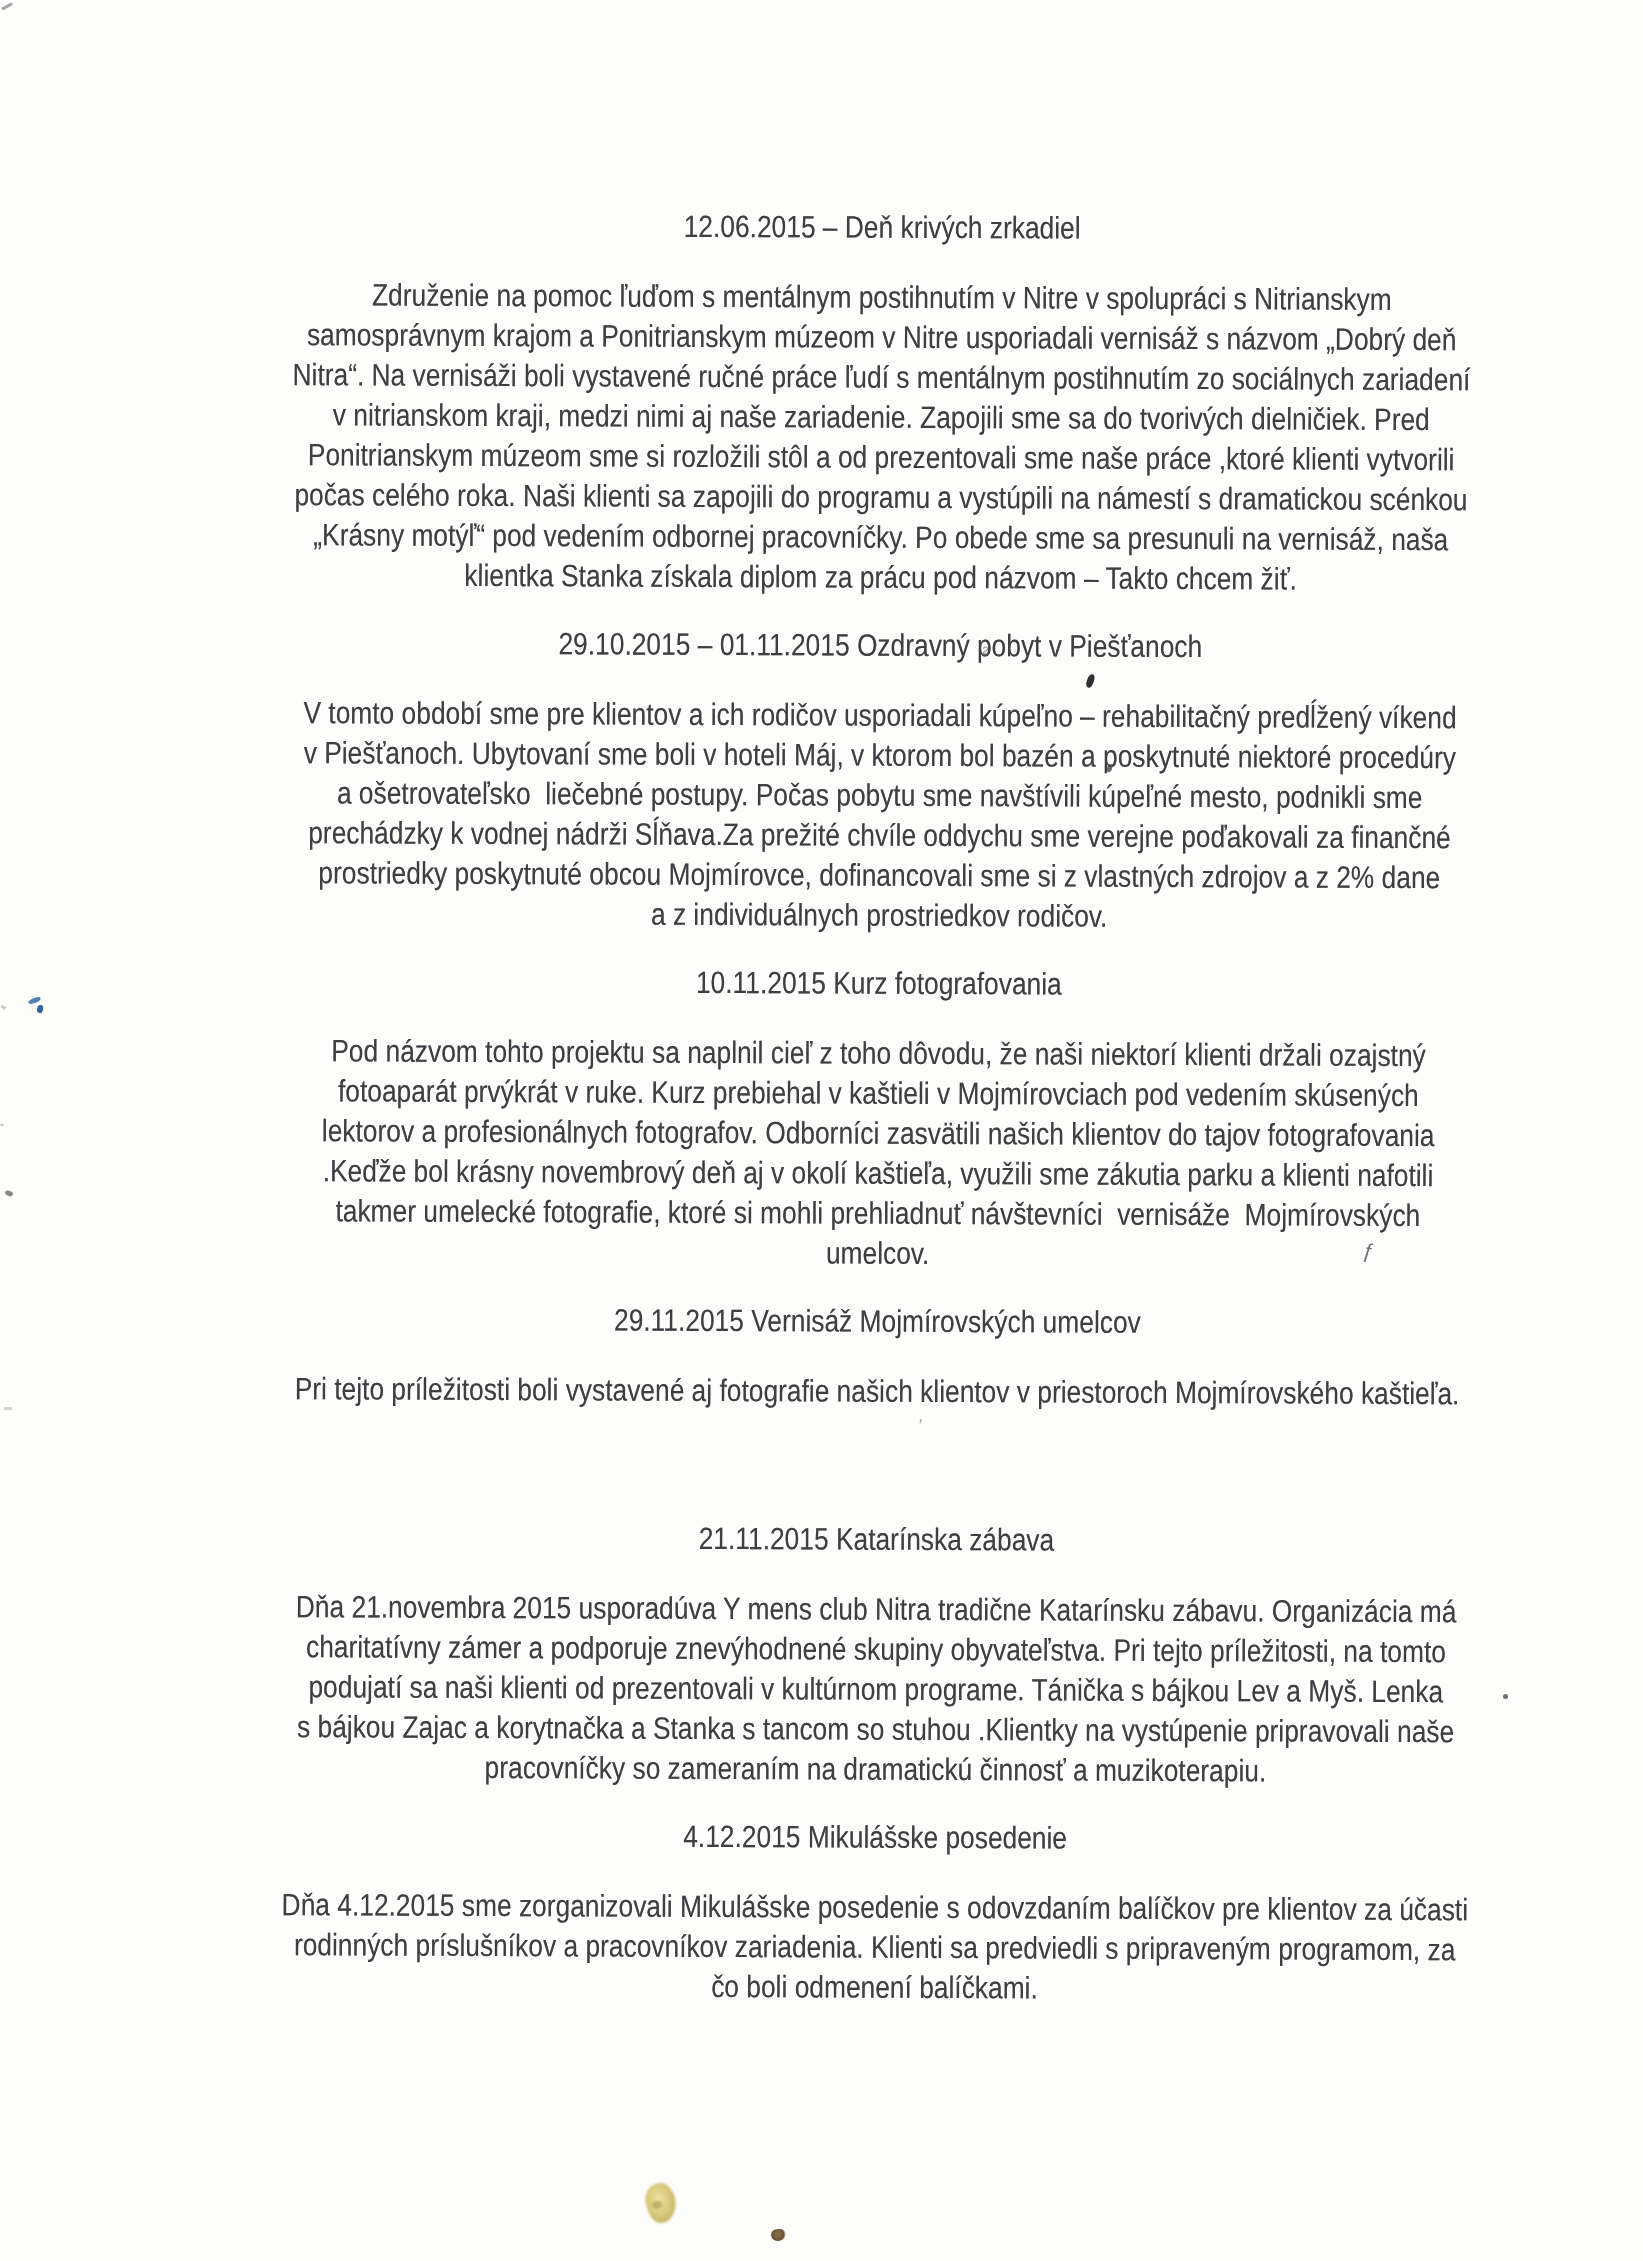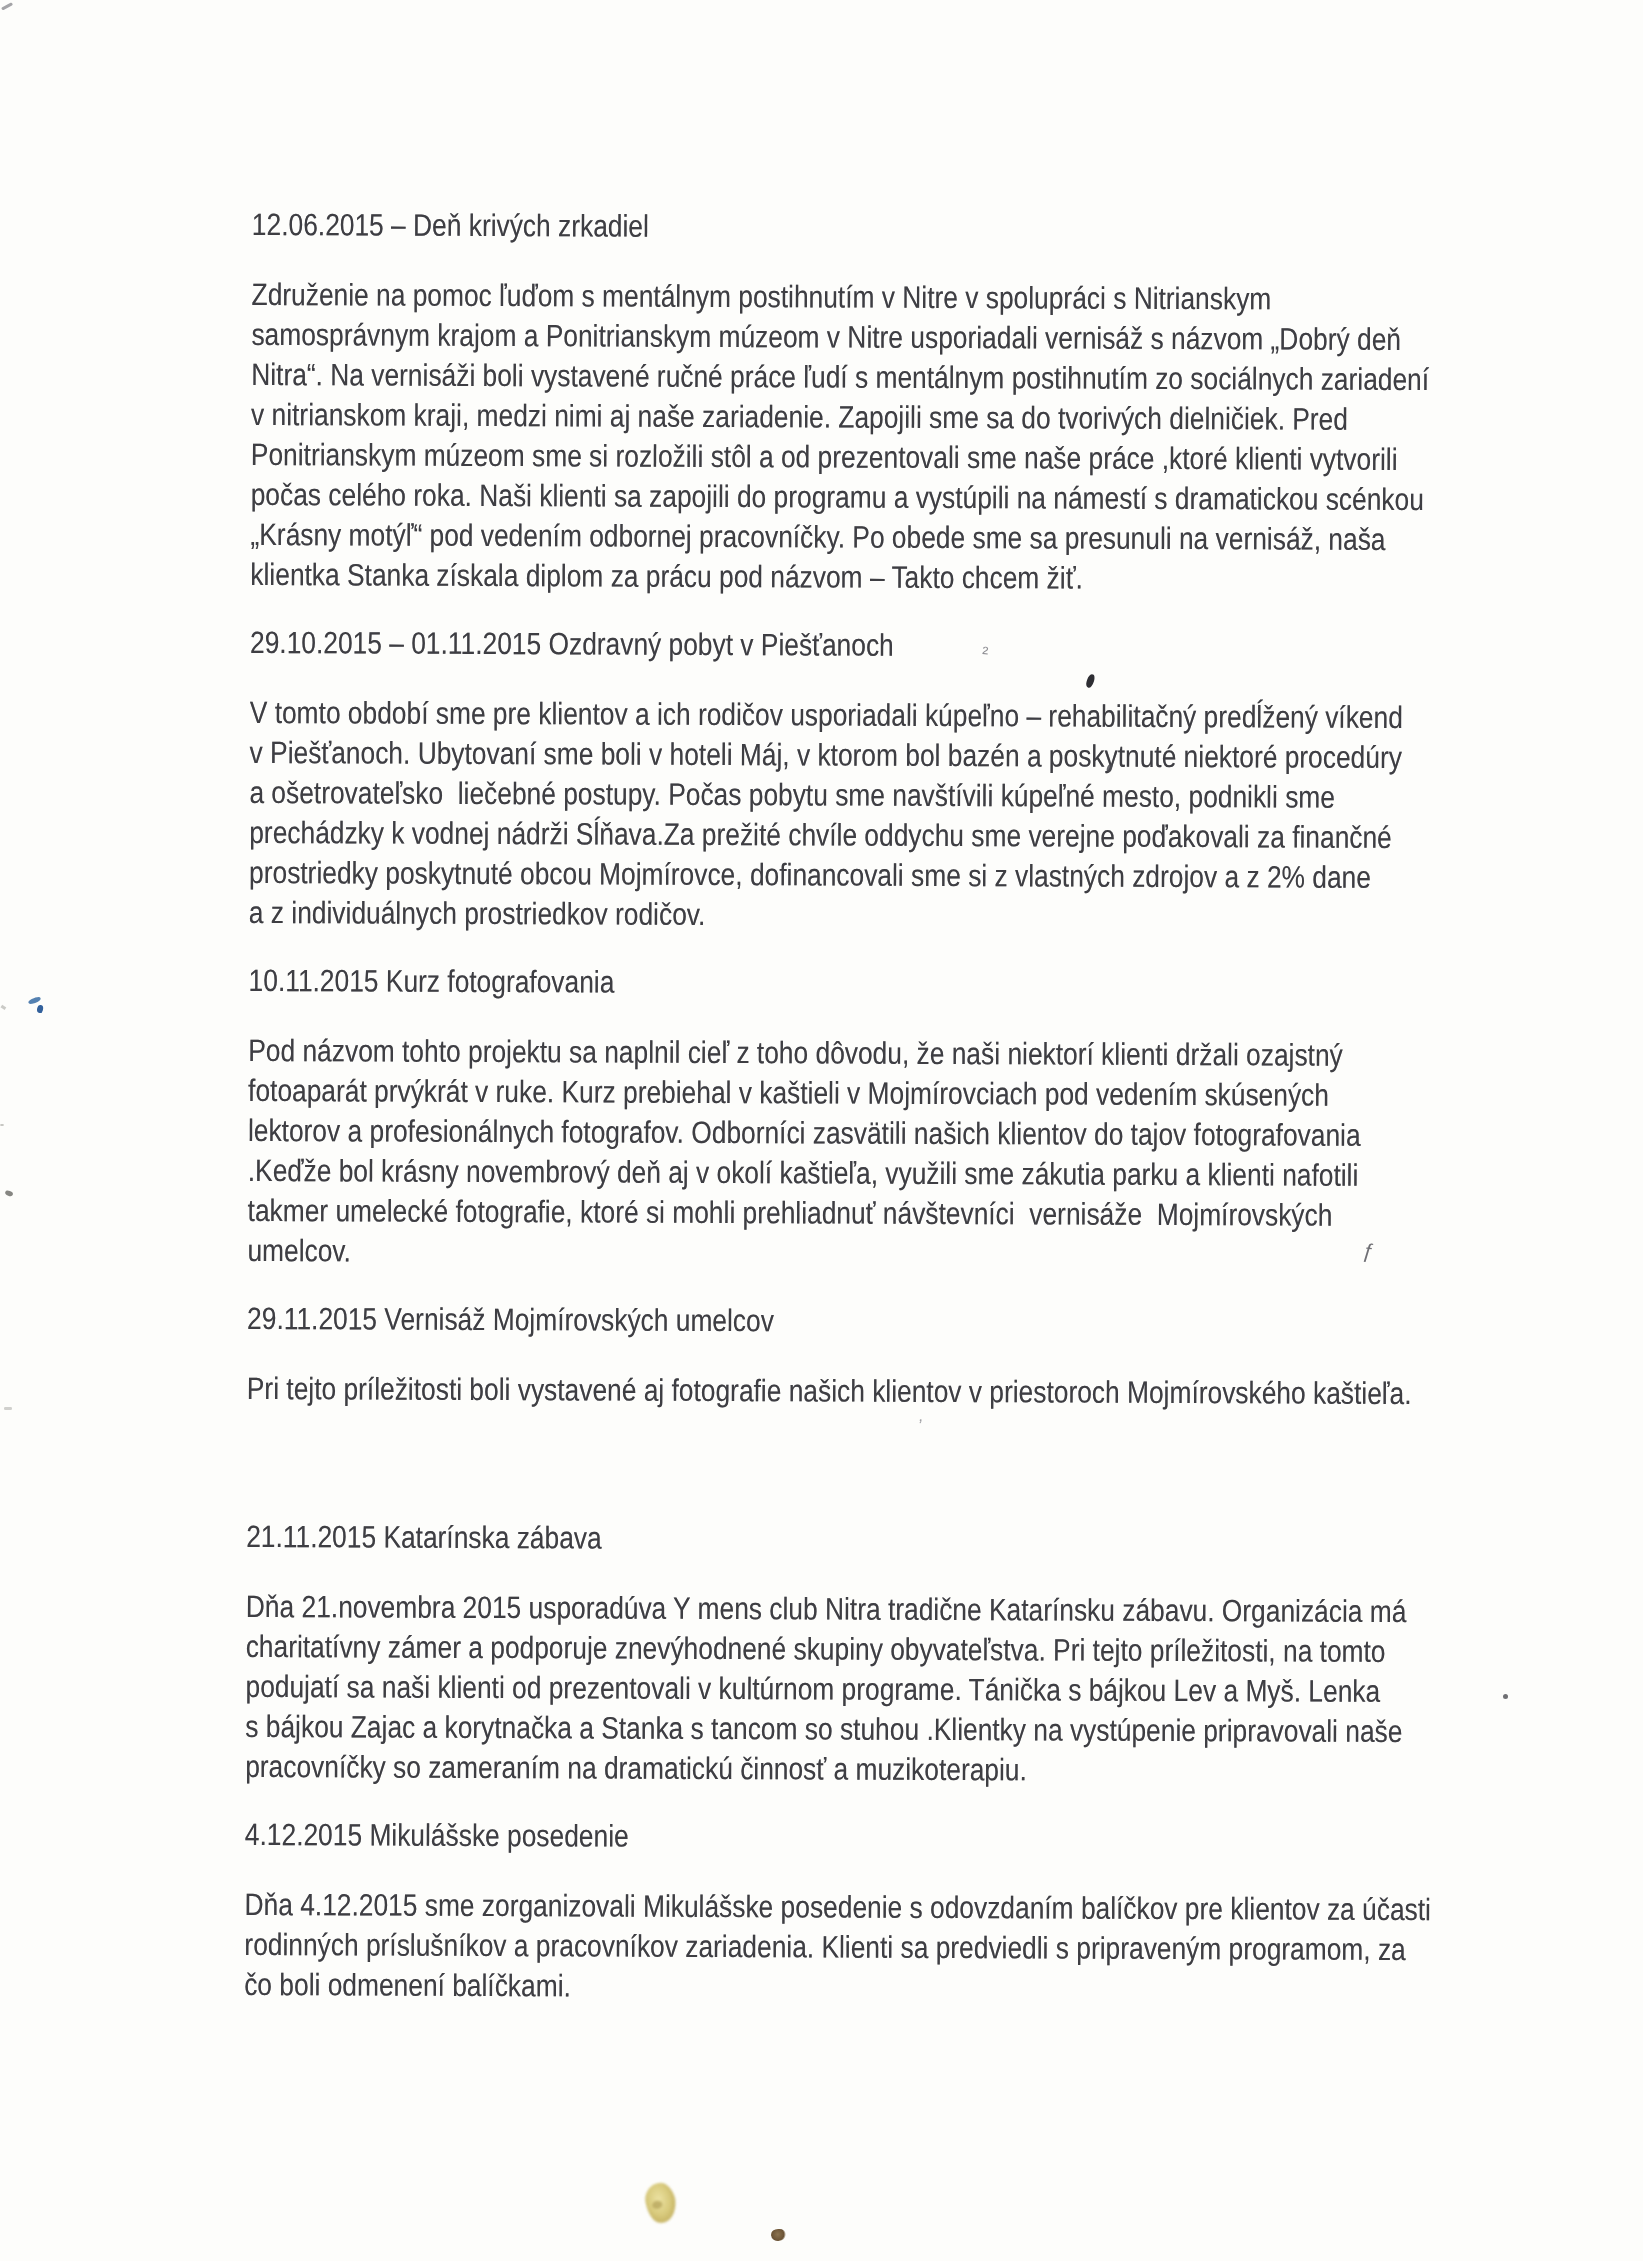--- a/index.html
+++ b/index.html
@@ -8,20 +8,21 @@
     width: 1644px; height: 2261px;
     background: #ffffff;
     font-family: "Liberation Sans", "DejaVu Sans", sans-serif;
   }
   .page {
     position: relative;
     width: 1644px; height: 2261px;
     background: #fdfdfb;
     overflow: hidden;
     color: #3e3e43;
+    text-align: center;
   }
   .doc-content {
     position: absolute;
     left: 252px; top: 205px;
     width: 1483px;
     transform: rotate(0.25deg) scaleX(0.85);
     transform-origin: 0 0;
   }
   .heading, .line {
     font-size: 31px;

